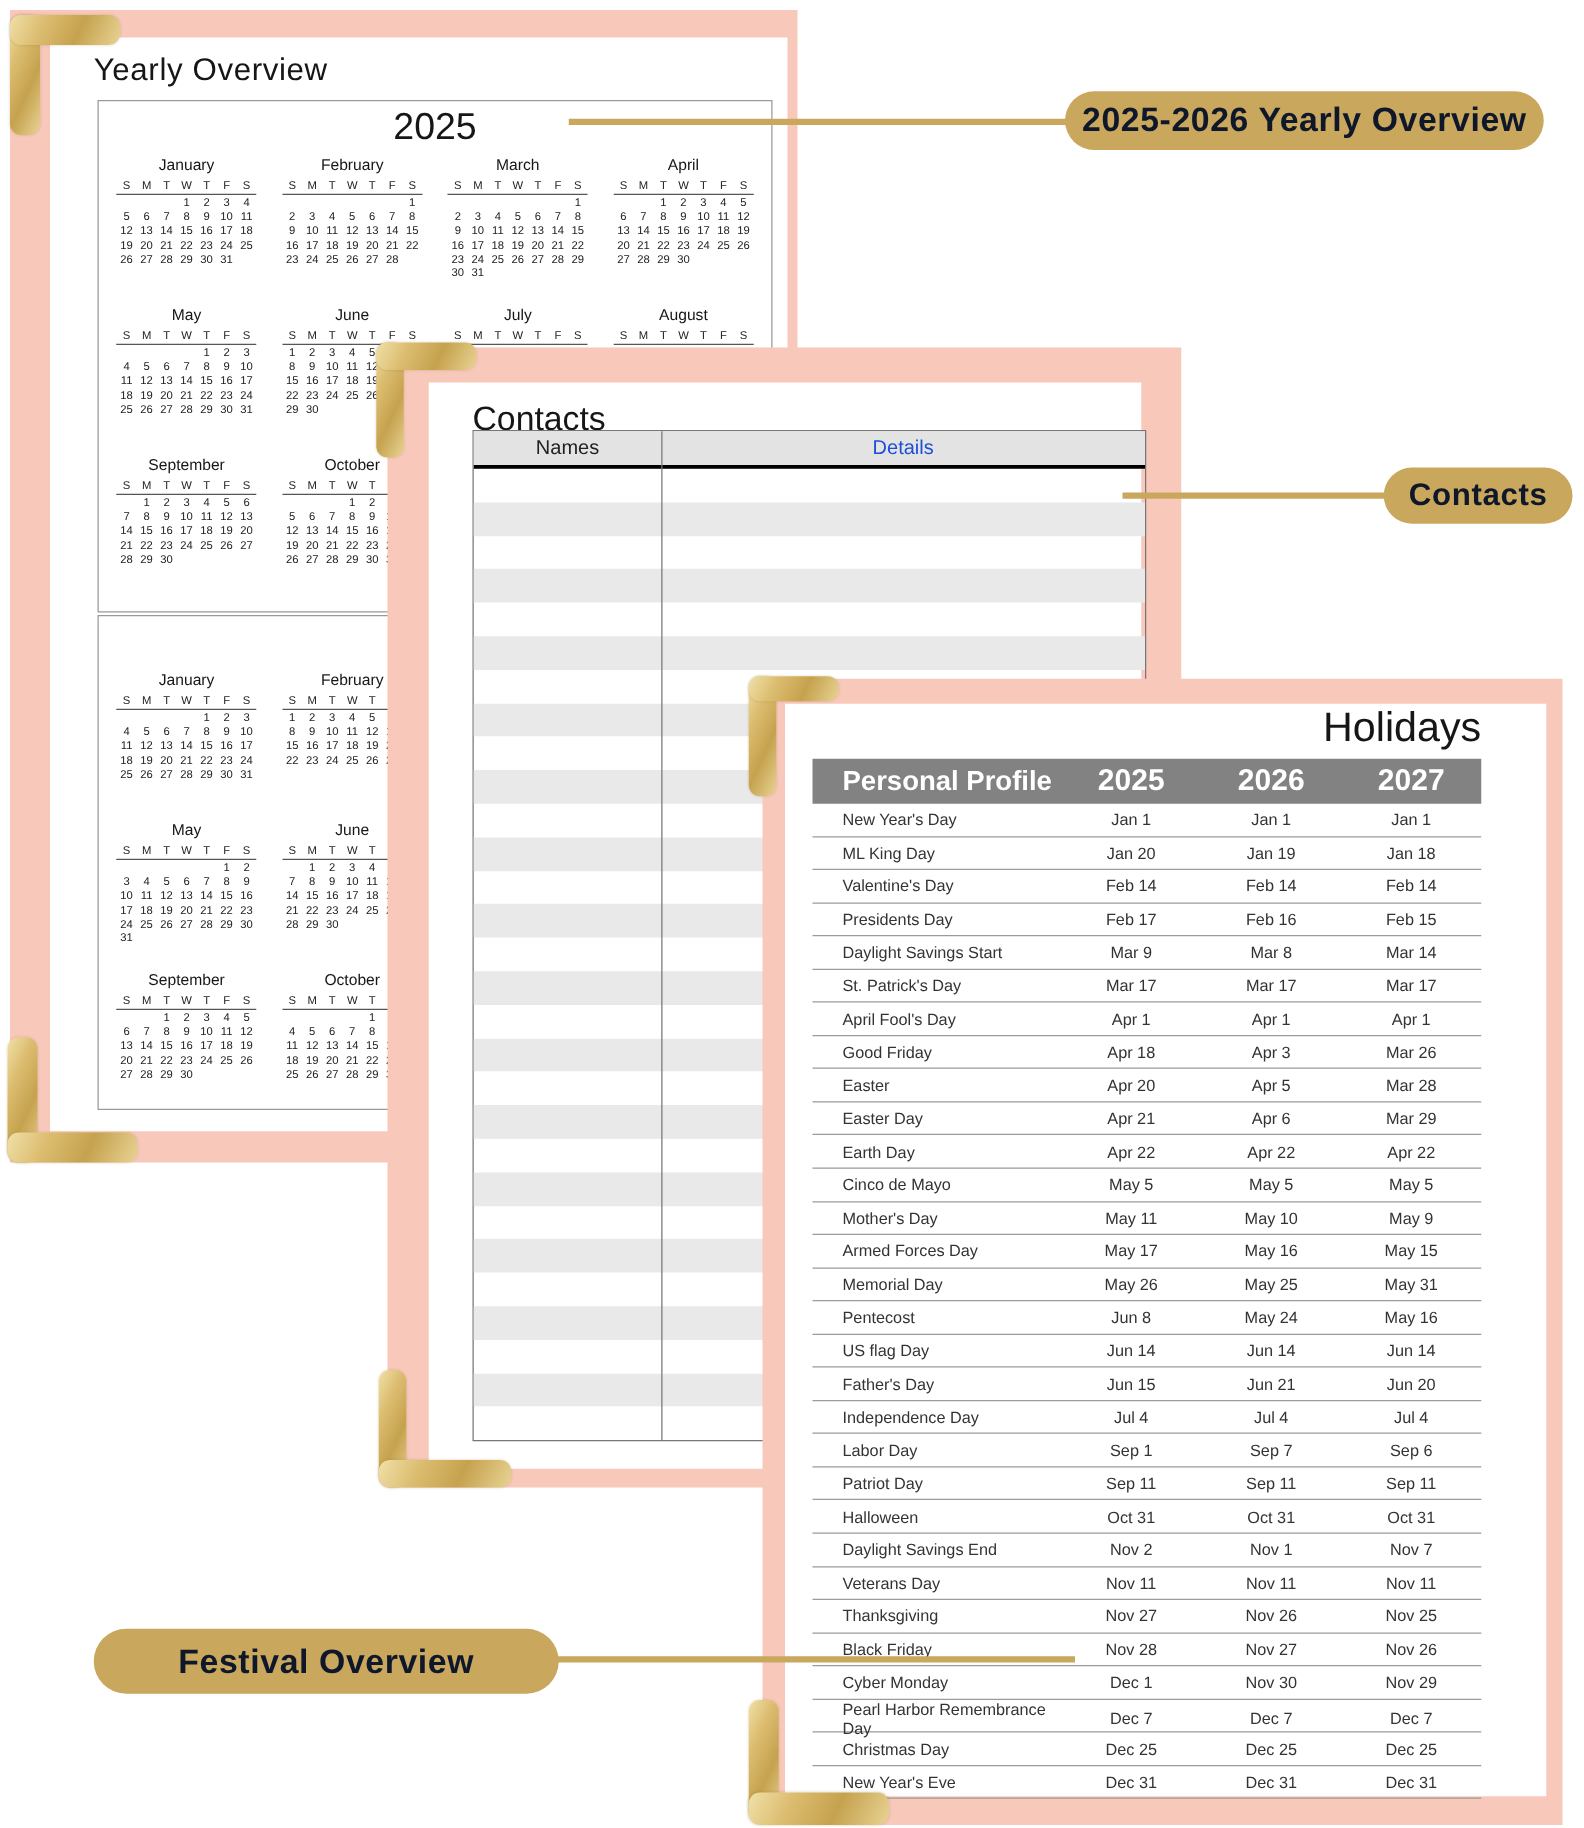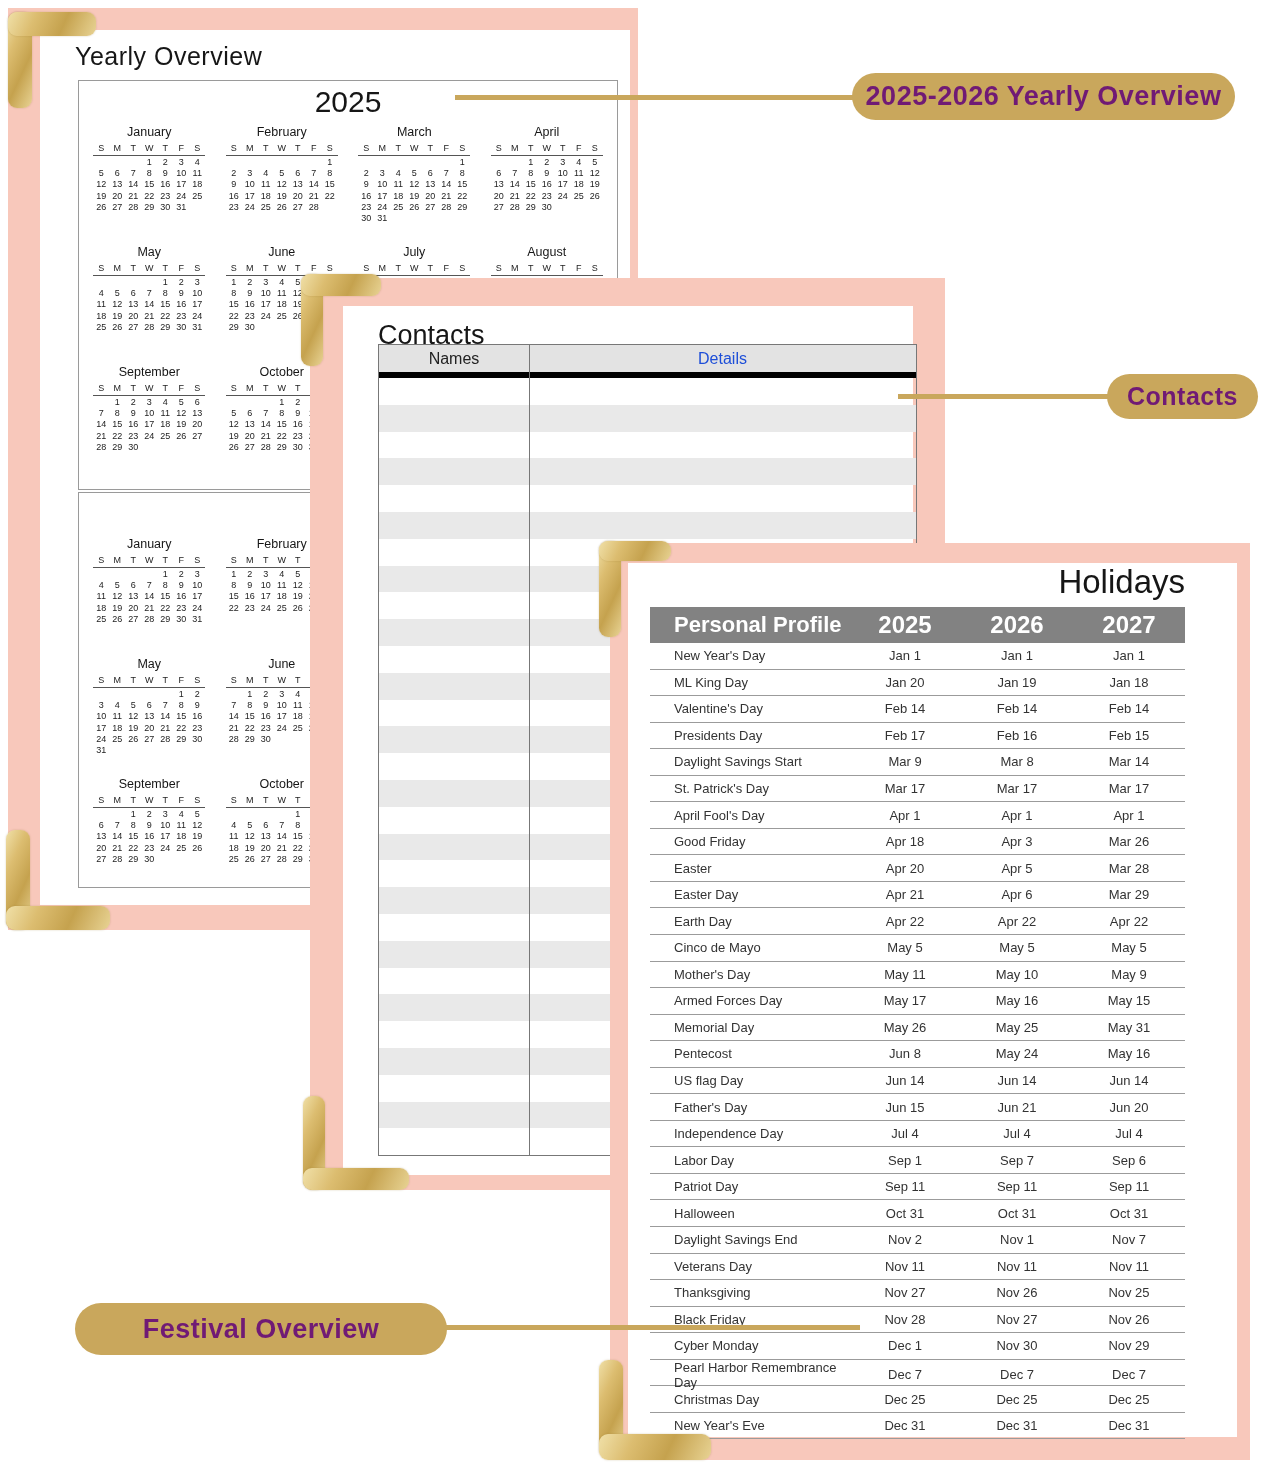--- a/index.html
+++ b/index.html
@@ -23,21 +23,21 @@
   .m-head,.m-days{display:grid;grid-template-columns:repeat(7,16px);}
   .m-head{border-bottom:1px solid #555;padding-bottom:1px;margin-bottom:1px;}
   .m-head span{font-size:9px;text-align:center;color:#222;line-height:11px;}
   .m-days span{font-size:9px;text-align:center;color:#222;line-height:11.2px;}
   
   #page2{position:absolute;left:0;top:0;width:0;height:0;z-index:3;}
   #p2-pink{left:310px;top:278px;width:635px;height:912px;}
   #p2-white{left:343px;top:306px;width:570px;height:869px;}
   .p2-title{position:absolute;left:35px;top:14px;font-size:27px;color:#161616;}
   .c-table{position:absolute;left:35px;top:38px;width:537px;border:1.5px solid #777;}
-  .c-header{height:27px;background:#e3e3e3;border-bottom:6px solid #000000;display:flex;}
+  .c-header{height:27px;background:#e3e3e3;border-bottom:3px solid #000000;display:flex;}
   .c-header .c-name{width:150px;text-align:center;font-size:16px;line-height:27px;color:#222;}
   .c-header .c-detail{flex:1;text-align:center;font-size:16px;line-height:27px;color:#1d4ed8;}
   .c-body .c-row{height:26.8px;}
   .c-body .c-row:nth-child(even){background:#e9e9e9;}
   .c-divider{position:absolute;left:150px;top:0;bottom:0;width:1px;background:#777;}
   
   #page3{position:absolute;left:0;top:0;width:0;height:0;z-index:5;}
   #p3-pink{left:610px;top:543px;width:640px;height:917px;}
   #p3-white{left:628px;top:563px;width:609px;height:874px;}
   .p3-title{position:absolute;right:52px;top:0px;font-size:33px;color:#161616;}
@@ -49,21 +49,21 @@
   .h-row{display:grid;grid-template-columns:1fr 112px 112px 112px;height:25.55px;
          align-items:center;border-bottom:1px solid #9b9b9b;}
   .h-row .h-c0{padding-left:24px;font-size:13px;color:#333;}
   .h-row .h-cy{font-size:13px;color:#333;text-align:center;}
   
   .gold-arm{position:absolute;border-radius:9px;
     background:linear-gradient(115deg,#f0e0a8 0%,#dcbd70 30%,#c5a24e 62%,#e8d394 100%);
     box-shadow:0 0 2px rgba(140,110,40,.35);}
   
   .callout-line{position:absolute;height:5px;background:#c9a75c;z-index:7;}
-  .pill{position:absolute;background:#c9a75c;color:#701a75;font-weight:bold;z-index:8;
+  .pill{position:absolute;background:#c9a75c;color:#0f172a;font-weight:bold;z-index:8;
         display:flex;align-items:center;justify-content:center;letter-spacing:.5px;}
 </style>
 </head>
 <body>
 
 <div class="canvas">
 
   <section id="page1">
     <div class="pink" id="p1-pink"></div>
     <div class="white" id="p1-white">

